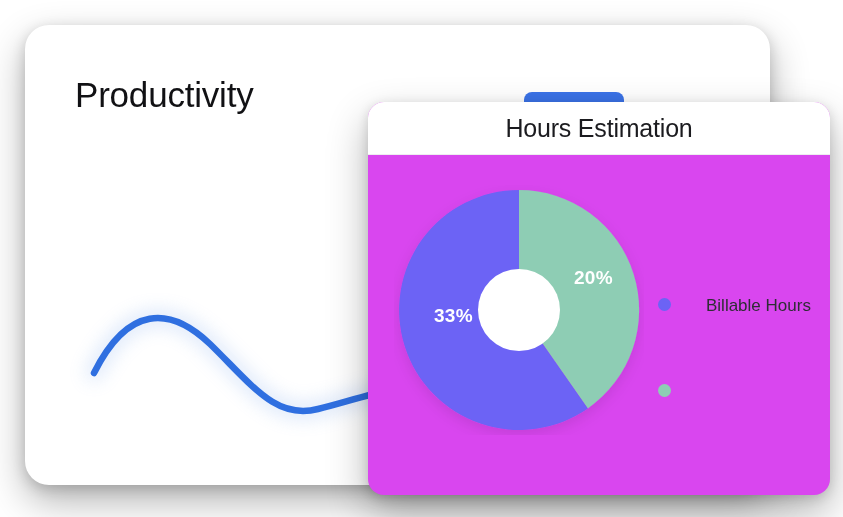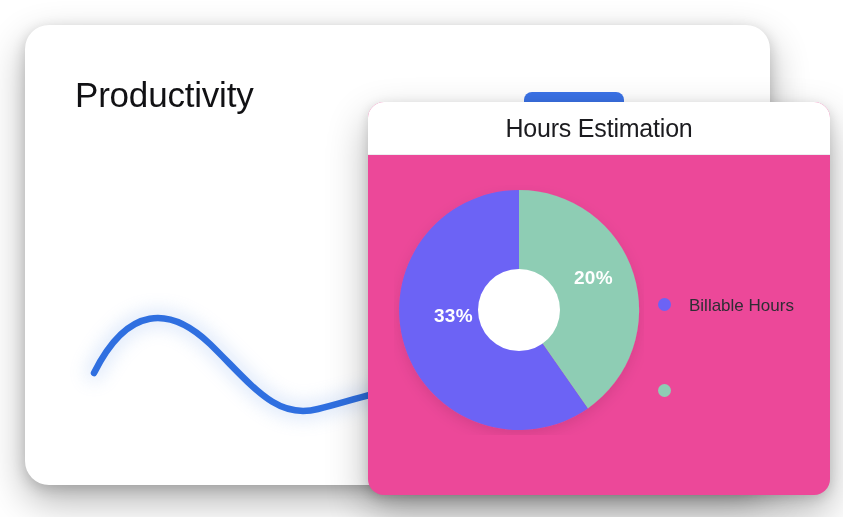--- a/index.html
+++ b/index.html
@@ -35,21 +35,21 @@
   }
   .tab.active{background:#3b73e8;color:#ffffff;}
   .tab.inactive{color:#c4c6cb;background:transparent;}
 
   
   .wave{position:absolute;left:25px;top:255px;width:400px;height:175px;}
 
   
   .hours-card{
     position:absolute;left:368px;top:102px;width:462px;height:393px;
-    background:#ec4899;border-radius:16px;
+    background:#d946ef;border-radius:16px;
     box-shadow:0 18px 40px rgba(0,0,0,.30), 0 3px 12px rgba(0,0,0,.14);
     overflow:hidden;
   }
   .hours-head{
     height:52px;display:flex;align-items:center;justify-content:center;
     border-bottom:1px solid #ededf0;background:#fff;
   }
   .hours-head-title{
     font-size:25px;font-weight:400;color:#1b1b1f;letter-spacing:-.2px;white-space:nowrap;
   }
@@ -58,21 +58,21 @@
   .donut-wrap{position:absolute;left:26px;top:30px;width:250px;height:250px;}
   .slice-label{
     position:absolute;color:#ffffff;font-size:19px;font-weight:700;
     letter-spacing:.3px;white-space:nowrap;pointer-events:none;
   }
   .label-40{left:40px;top:120px;}
   .label-20{left:180px;top:82px;}
 
   
   .legend{position:absolute;left:290px;top:138px;width:160px;}
-  .legend-item{display:flex;align-items:flex-start;margin-bottom:60px;}
+  .legend-item{display:flex;align-items:flex-start;margin-bottom:60px;gap:17px;}
   .legend-item:last-child{margin-bottom:0;}
   .legend-dot{
     width:13px;height:13px;border-radius:50%;flex:0 0 13px;margin-top:5px;margin-right:18px;
   }
   .legend-text{
     font-size:17px;line-height:1.55;color:#2e2e34;font-weight:400;
   }
 </style>
 </head>
 <body>

